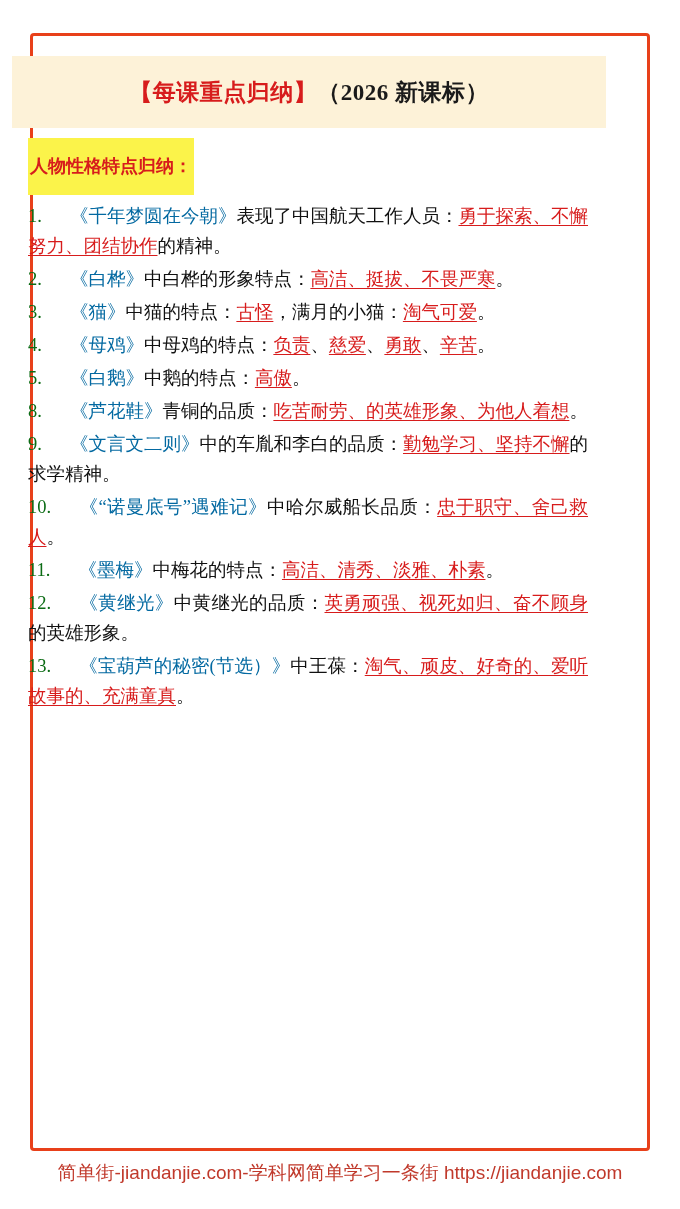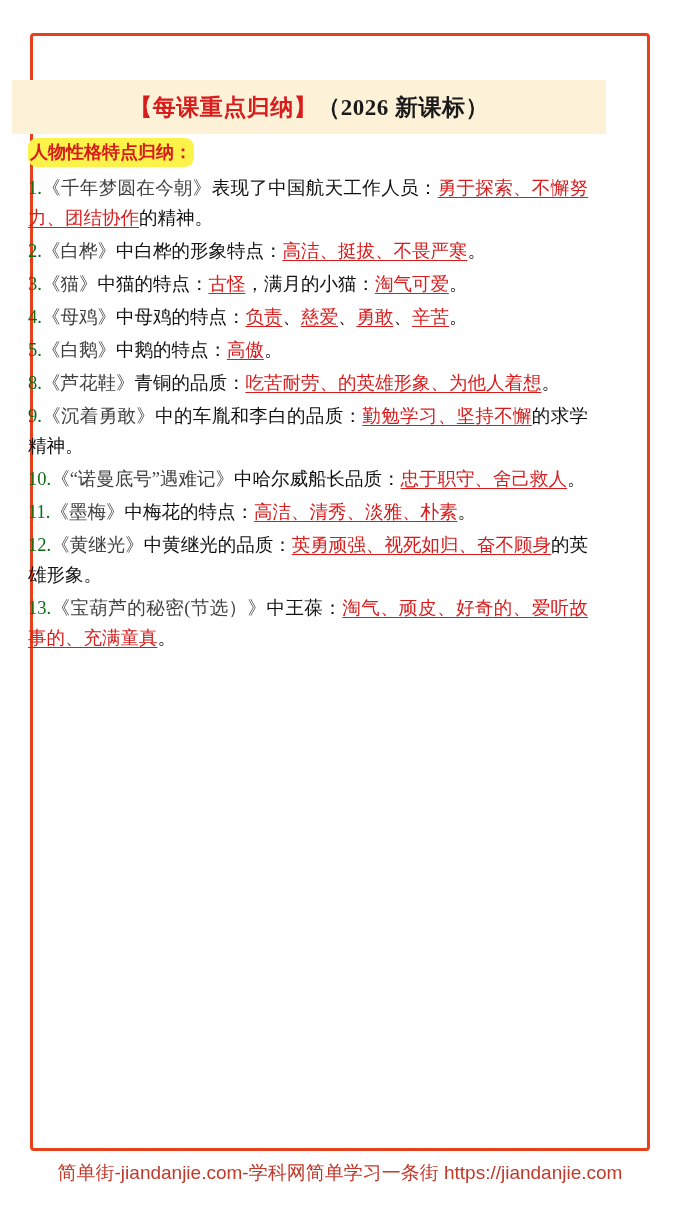--- a/index.html
+++ b/index.html
@@ -21,23 +21,23 @@
     width: 620px;
     height: 1118px;
     border: 3px solid #e8401a;
     border-radius: 4px;
     box-sizing: border-box;
     background: #ffffff;
   }
   .title-band {
     position: absolute;
     left: 12px;
-    top: 80px;
+    top: 56px;
     width: 594px;
-    height: 54px;
+    height: 72px;
     background: #fdf2d8;
     display: flex;
     align-items: center;
     justify-content: center;
   }
   .title-text {
     font-size: 23px;
     font-weight: bold;
     letter-spacing: 0.5px;
     white-space: nowrap;
@@ -52,34 +52,33 @@
     width: 560px;
   }
 
   .section-head {
     display: inline-block;
     background: #fbf34a;
     color: #d71c1c;
     font-size: 18px;
     font-weight: bold;
     line-height: 1.5;
-    padding: 1px 2px;
+    padding: 15px 2px;
     margin-bottom: 7px;
-    border-radius: 9px;
   }
 
   .item {
     font-size: 18.5px;
     line-height: 1.62;
     color: #0b6b14;
     margin-bottom: 3px;
     text-align: justify;
   }
   .num { color: #0b6b14; }
-  .book { color: #404040; }
+  .book { color: #0369a1; margin-left: 28px; }
   .plain-dark { color: #111111; }
   .hl {
     color: #d71c1c;
     text-decoration: underline;
     text-decoration-color: #d71c1c;
     text-underline-offset: 3px;
   }
 
   .footer {
     position: absolute;
@@ -105,21 +104,21 @@
 
 <div class="content">
   <div class="section-head">人物性格特点归纳：</div>
   <div id="items-container">
       <div class="item"><span class="num">1.</span><span class="book">《千年梦圆在今朝》</span><span class="plain-dark">表现了中国航天工作人员：</span><span class="hl">勇于探索、不懈努力、团结协作</span><span class="plain-dark">的精神。</span></div>
       <div class="item"><span class="num">2.</span><span class="book">《白桦》</span><span class="plain-dark">中白桦的形象特点：</span><span class="hl">高洁、挺拔、不畏严寒</span><span class="plain-dark">。</span></div>
       <div class="item"><span class="num">3.</span><span class="book">《猫》</span><span class="plain-dark">中猫的特点：</span><span class="hl">古怪</span><span class="plain-dark">，满月的小猫：</span><span class="hl">淘气可爱</span><span class="plain-dark">。</span></div>
       <div class="item"><span class="num">4.</span><span class="book">《母鸡》</span><span class="plain-dark">中母鸡的特点：</span><span class="hl">负责</span><span class="plain-dark">、</span><span class="hl">慈爱</span><span class="plain-dark">、</span><span class="hl">勇敢</span><span class="plain-dark">、</span><span class="hl">辛苦</span><span class="plain-dark">。</span></div>
       <div class="item"><span class="num">5.</span><span class="book">《白鹅》</span><span class="plain-dark">中鹅的特点：</span><span class="hl">高傲</span><span class="plain-dark">。</span></div>
       <div class="item"><span class="num">8.</span><span class="book">《芦花鞋》</span><span class="plain-dark">青铜的品质：</span><span class="hl">吃苦耐劳、的英雄形象、为他人着想</span><span class="plain-dark">。</span></div>
-      <div class="item"><span class="num">9.</span><span class="book">《沉着勇敢》</span><span class="plain-dark">中的车胤和李白的品质：</span><span class="hl">勤勉学习、坚持不懈</span><span class="plain-dark">的求学精神。</span></div>
+      <div class="item"><span class="num">9.</span><span class="book">《文言文二则》</span><span class="plain-dark">中的车胤和李白的品质：</span><span class="hl">勤勉学习、坚持不懈</span><span class="plain-dark">的求学精神。</span></div>
       <div class="item"><span class="num">10.</span><span class="book">《“诺曼底号”遇难记》</span><span class="plain-dark">中哈尔威船长品质：</span><span class="hl">忠于职守、舍己救人</span><span class="plain-dark">。</span></div>
       <div class="item"><span class="num">11.</span><span class="book">《墨梅》</span><span class="plain-dark">中梅花的特点：</span><span class="hl">高洁、清秀、淡雅、朴素</span><span class="plain-dark">。</span></div>
       <div class="item"><span class="num">12.</span><span class="book">《黄继光》</span><span class="plain-dark">中黄继光的品质：</span><span class="hl">英勇顽强、视死如归、奋不顾身</span><span class="plain-dark">的英雄形象。</span></div>
       <div class="item"><span class="num">13.</span><span class="book">《宝葫芦的秘密(节选）》</span><span class="plain-dark">中王葆：</span><span class="hl">淘气、顽皮、好奇的、爱听故事的、充满童真</span><span class="plain-dark">。</span></div>
     </div>
 </div>
 
 <div class="footer">简单街-jiandanjie.com-学科网简单学习一条街 https://jiandanjie.com</div>
 
 </body></html>

